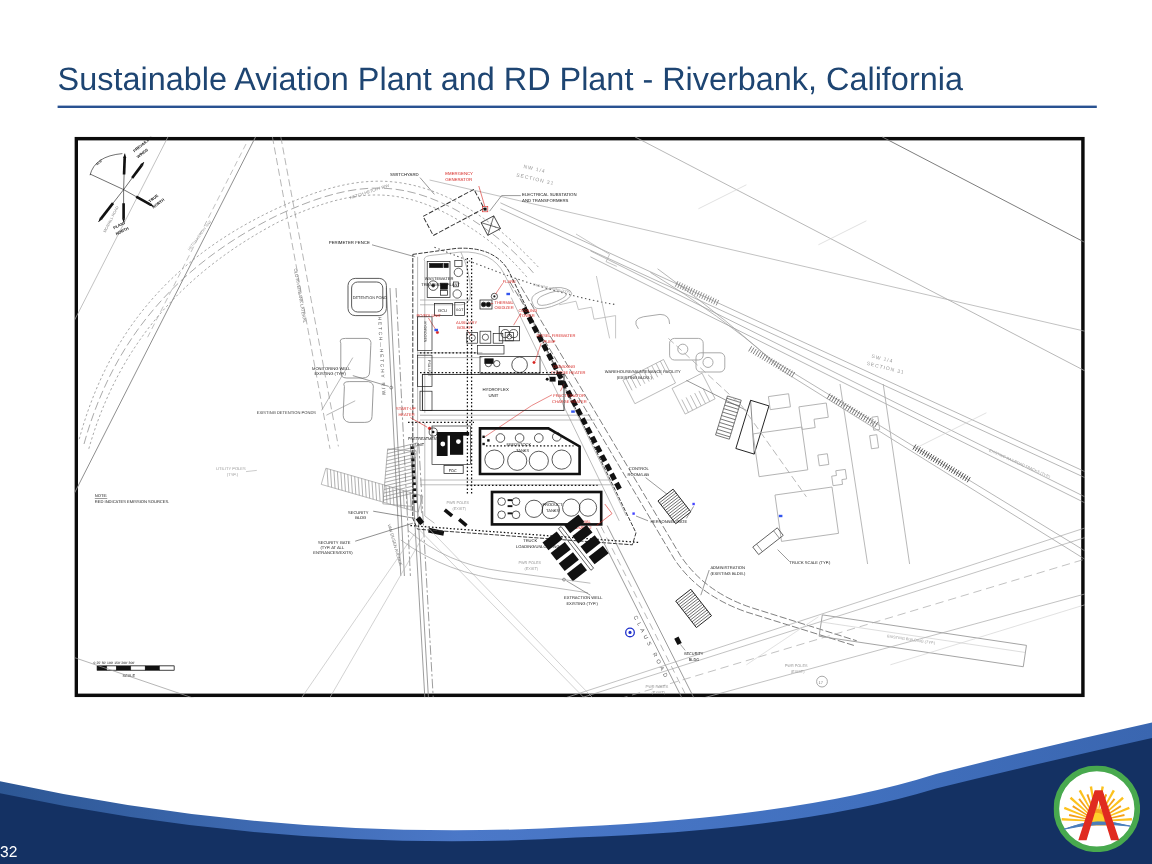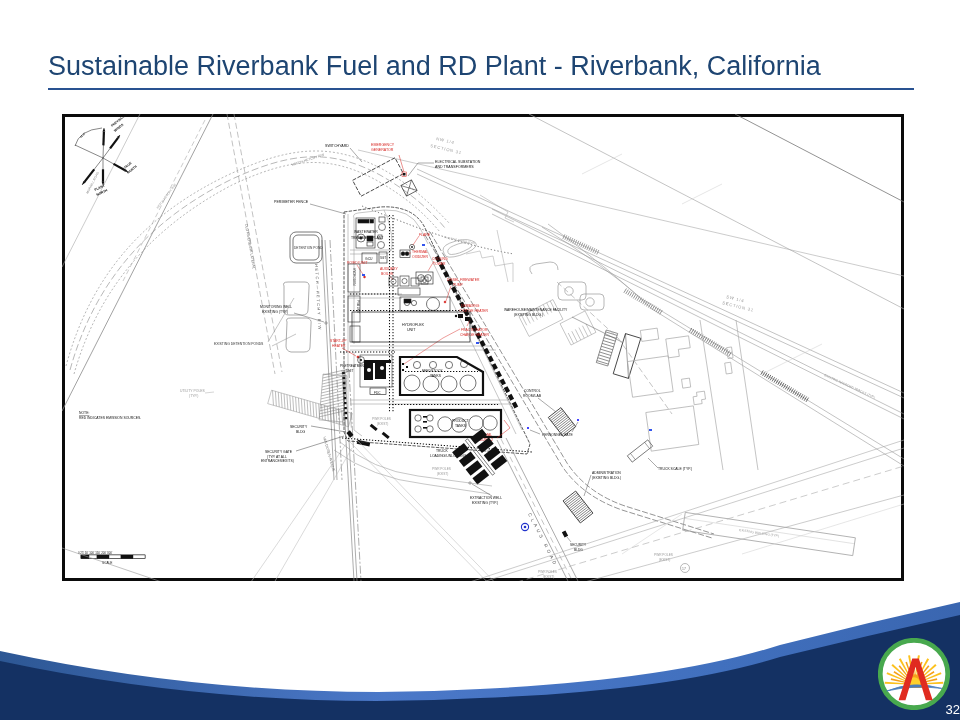--- a/index.html
+++ b/index.html
@@ -2,21 +2,21 @@
 <html><head>
 <meta charset="utf-8">
 <style>
   html,body{margin:0;padding:0;}
   body{width:960px;height:720px;position:relative;overflow:hidden;background:#ffffff;font-family:"Liberation Sans",sans-serif;}
   .abs{position:absolute;}
 </style>
 </head>
 <body>
 
-<div class="abs" style="left:48px;top:51px;font-size:27px;color:#1e4572;letter-spacing:0px;">Sustainable Riverbank Fuel and RD Plant - Riverbank, California</div>
+<div class="abs" style="left:48px;top:51px;font-size:27px;color:#1e4572;letter-spacing:0px;">Sustainable Aviation Plant and RD Plant - Riverbank, California</div>
 
 <div class="abs" style="left:48px;top:88px;width:866px;height:2px;background:#295291;"></div>
 
 <svg class="abs" style="left:62px;top:114px;" width="842" height="467" viewBox="0 0 842 467">
 
   <rect x="1.5" y="1.5" width="839" height="464" fill="none" stroke="#0b0b0b" stroke-width="3"></rect>
 
 <g stroke="#777" stroke-width="0.8" fill="none">
       <path d="M673,0 L842,88"></path>
     </g>
@@ -1034,13 +1034,13 @@
       <polygon points="39.45,44.34 63.39,42.52 63.50,44.50 39.50,45.19" fill="#fcc11d"></polygon>
       <path d="M26.8,48.5 A9.2,9.2 0 1 1 43.2,48.5 Z" fill="#f7a01e"></path>
       <path d="M29.5,46.5 A6,6 0 1 1 40.5,46.5 Z" fill="#ffd02a"></path>
     </g>
 
   <path d="M8.5,51.5 Q34.5,41 62,49 Q34.5,45.5 8.5,51.5 Z" fill="#4a7ebc" stroke="#4a7ebc" stroke-width="0.8" stroke-linejoin="round"></path>
 
   <path d="M33.3,20 L39.7,20 L53.2,60.5 L46.5,60.5 L36.5,28 L26.7,60.5 L20,60.5 Z" fill="#e02b20"></path>
 </svg>
 
-<div class="abs" style="left:0;top:702px;width:960px;text-align:right;font-size:13px;color:#ffffff;">32</div>
+<div class="abs" style="left:0;top:702px;width:960px;text-align:left;font-size:13px;color:#ffffff;">32</div>
 
 </body></html>

